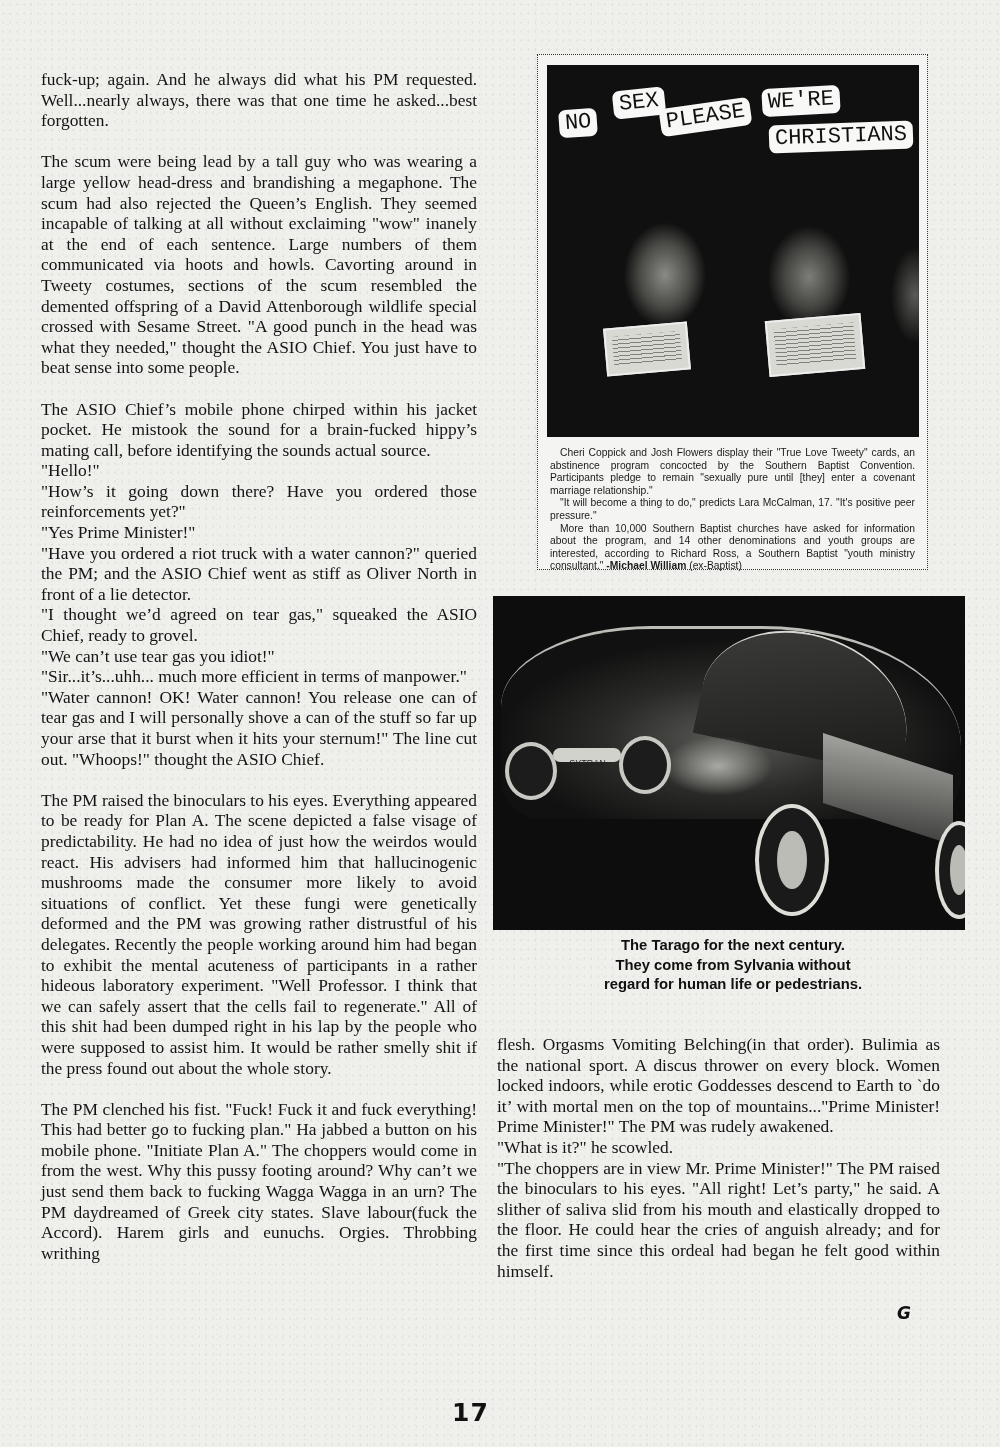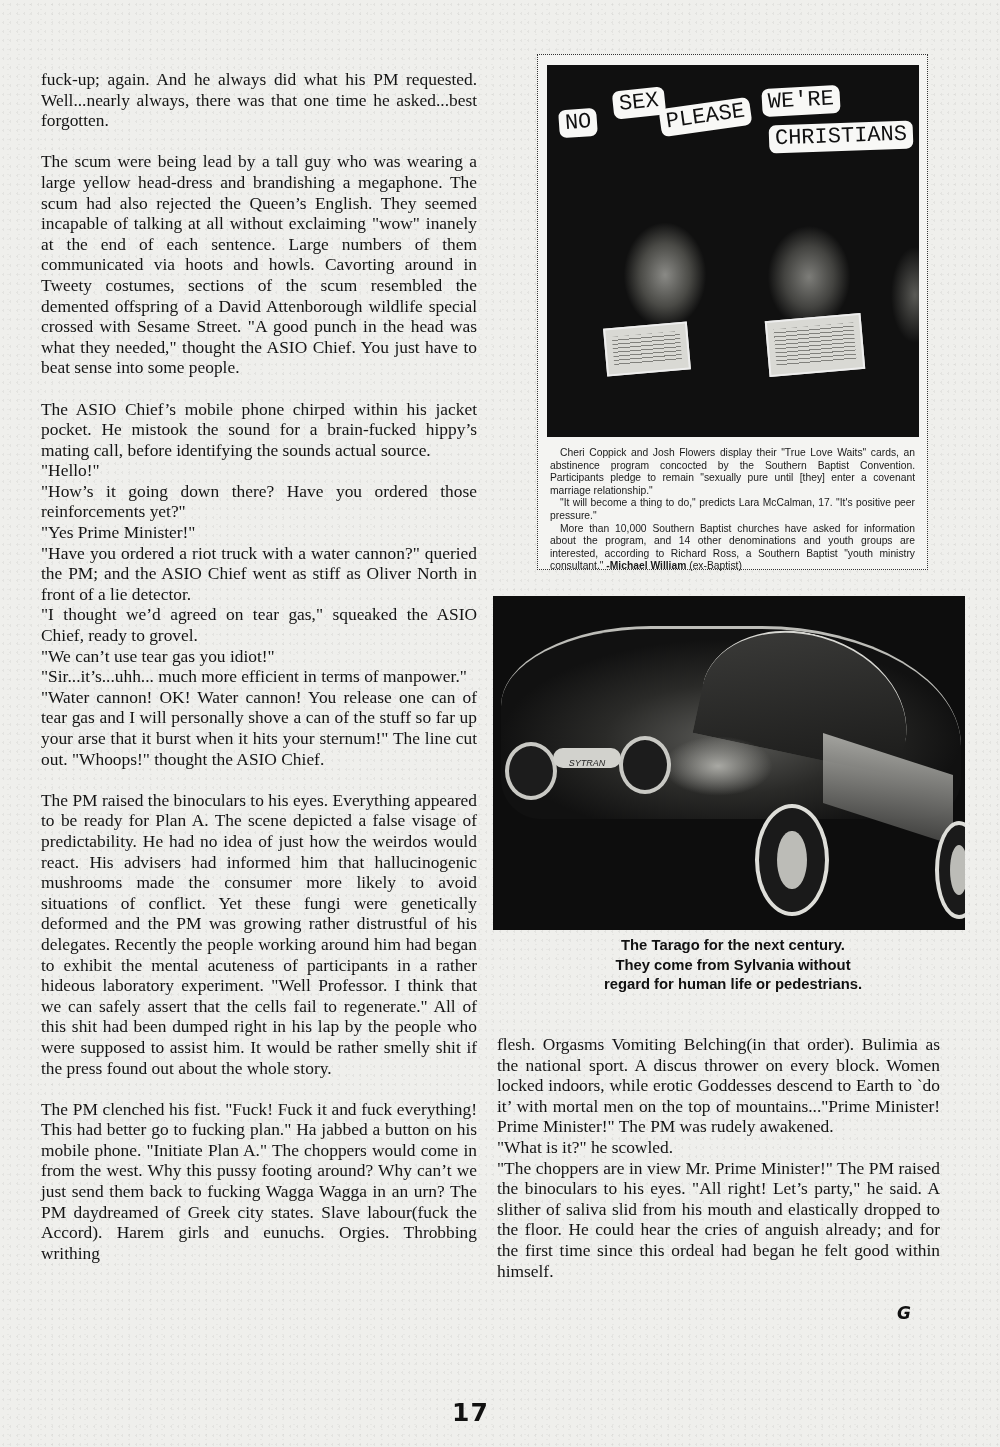--- a/index.html
+++ b/index.html
@@ -84,21 +84,21 @@
     border-radius: 120px 140px 0 0 / 90px 110px 0 0;
     border-top: 2px solid #d8d8d3; transform: rotate(12deg);
   }
   .tail-light {
     position: absolute; width: 44px; height: 50px; border-radius: 50%;
     background: #1c1c1c; border: 4px solid #c9c9c4;
   }
   #tail-left { left: 12px; top: 146px; }
   #tail-right { left: 126px; top: 140px; }
   #plate {
-    position: absolute; left: 60px; top: 152px; width: 68px; height: 20px;
+    position: absolute; left: 60px; top: 152px; width: 68px; height: 14px;
     background: #d2d2cd; border-radius: 10px;
     font-family: "Liberation Sans", sans-serif; font-size: 9px; color: #222;
     text-align: center; line-height: 30px; font-style: italic;
   }
   .wheel {
     position: absolute; border-radius: 50%; background: #1a1a1a;
     border: 4px solid #deded9;
   }
   .wheel::after {
     content: ""; position: absolute; left: 28%; top: 22%; width: 44%; height: 56%;
@@ -156,21 +156,21 @@
   <div id="photo1">
     <span id="cut-no" class="cutout">NO</span>
     <span id="cut-sex" class="cutout">SEX</span>
     <span id="cut-please" class="cutout">PLEASE</span>
     <span id="cut-were" class="cutout">WE'RE</span>
     <span id="cut-christians" class="cutout">CHRISTIANS</span>
     <div id="card-left" class="card"></div>
     <div id="card-right" class="card"></div>
   </div>
   <div id="caption1">
-    <p>Cheri Coppick and Josh Flowers display their "True Love Waits" cards, an abstinence program concocted by the Southern Baptist Convention. Participants pledge to remain "sexually pure until [they] enter a covenant marriage relationship."</p>
+    <p>Cheri Coppick and Josh Flowers display their "True Love Tweety" cards, an abstinence program concocted by the Southern Baptist Convention. Participants pledge to remain "sexually pure until [they] enter a covenant marriage relationship."</p>
     <p>"It will become a thing to do," predicts Lara McCalman, 17. "It's positive peer pressure."</p>
     <p><span>More than 10,000 Southern Baptist churches have asked for information about the program, and 14 other denominations and youth groups are interested, according to Richard Ross, a Southern Baptist "youth ministry consultant." </span><span class="bold">-Michael William</span><span> (ex-Baptist)</span></p>
   </div>
 </div>
 
 <div id="photo2">
   <div id="car-body"></div>
   <div id="car-window"></div>
   <div id="under-glow"></div>
   <div id="side-panel"></div>

